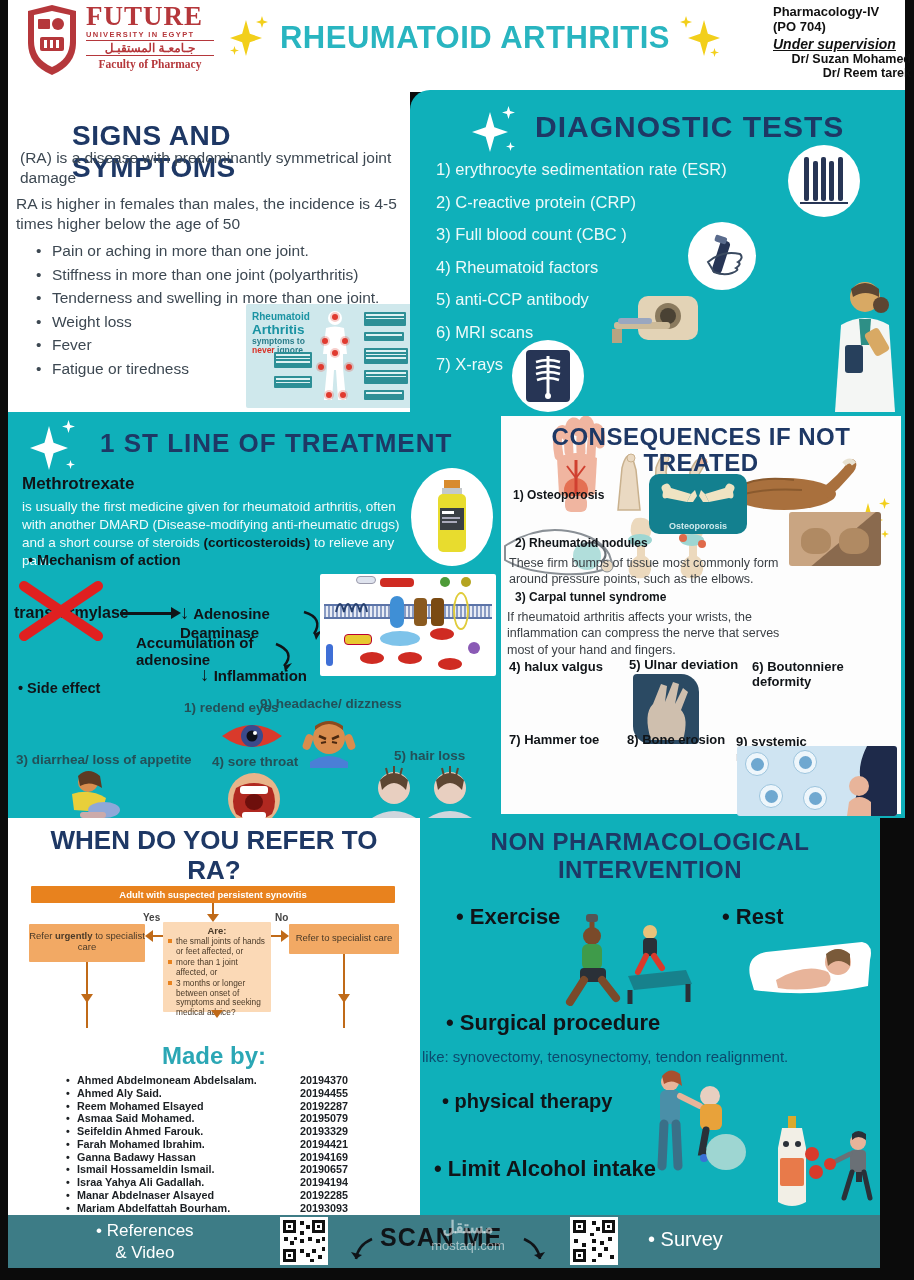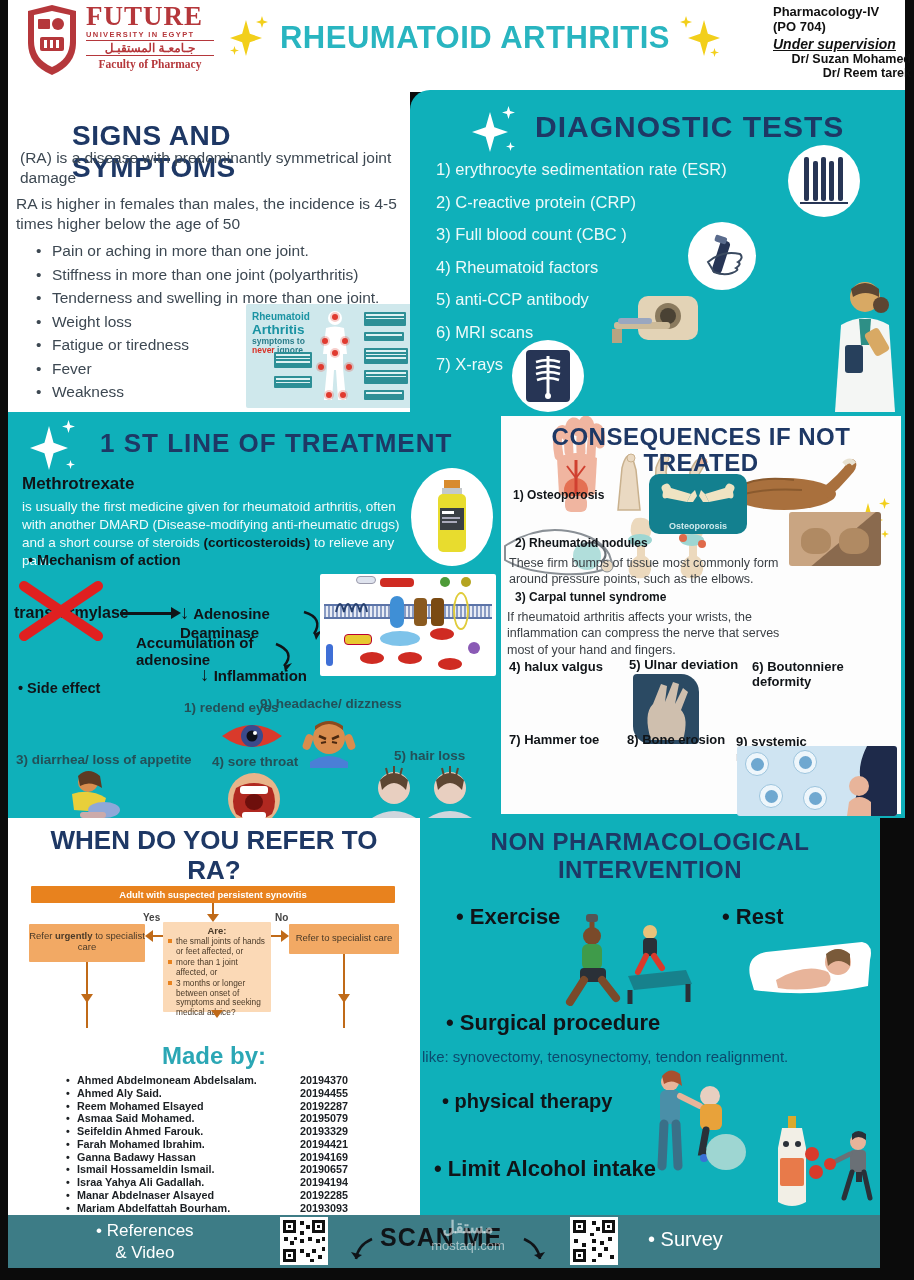--- a/index.html
+++ b/index.html
@@ -200,23 +200,22 @@
 
   <div id="signs" class="panel">
     <h2>SIGNS AND SYMPTOMS</h2>
     <div class="p1">(RA) is a disease with predominantly symmetrical joint damage</div>
     <div class="p2">RA is higher in females than males, the incidence is 4-5 times higher below the age of 50</div>
     <ul>
       <li>Pain or aching in more than one joint.</li>
       <li>Stiffness in more than one joint (polyarthritis)</li>
       <li>Tenderness and swelling in more than one joint.</li>
       <li>Weight loss</li>
+      <li>Fever</li>
       <li>Fatigue or tiredness</li>
-      <li>Fever</li>
-      <li>Weakness</li>
     </ul>
     <div id="sym-info" class="abs">
       <div class="t">
         <div class="l1">Rheumatoid</div>
         <div class="l2">Arthritis</div>
         <div class="l3">symptoms to</div>
         <div class="l4"><span class="nev">never</span><span style="font-size:8.5px;font-weight:700;color:#2a7d8a;"> ignore</span></div>
       </div>
       <svg style="position:absolute;left:72px;top:6px;" width="34" height="94" viewBox="0 0 34 94">
         <circle cx="17" cy="8" r="7" fill="#ffffff"></circle>

